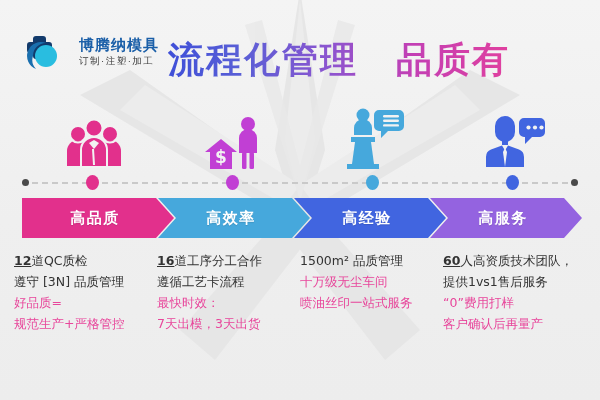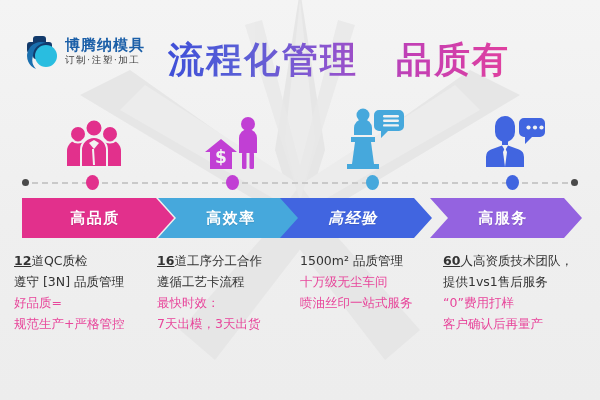--- a/index.html
+++ b/index.html
@@ -12,30 +12,30 @@
     position:relative;width:600px;height:400px;
     background:linear-gradient(180deg,#f4f4f4 0%,#efefef 55%,#ededed 100%);
     overflow:hidden;
   }
 
   
   .wm{position:absolute;left:0;top:0;width:600px;height:400px;pointer-events:none;}
 
   
   .header{position:absolute;left:0;top:0;width:600px;height:96px;}
-  .logo-wrap{position:absolute;left:26px;top:34px;display:flex;align-items:center;gap:5px;}
+  .logo-wrap{position:absolute;left:26px;top:34px;display:flex;align-items:center;gap:19px;}
   .logo-mark{width:34px;height:36px;position:relative;flex:0 0 auto;}
   .logo-text{display:flex;flex-direction:column;line-height:1;}
   .logo-name{
     font-size:15px;font-weight:bold;color:#1b5fa8;letter-spacing:1px;
     font-family:"DejaVu Sans","Liberation Sans",sans-serif;
   }
   .logo-sub{
     font-size:9.5px;color:#3a3a3a;letter-spacing:1.5px;margin-top:3px;
-    font-family:Liberation Serif, serif;
+    font-family:Liberation Sans, sans-serif;
   }
   .title{
     position:absolute;left:168px;top:36px;width:340px;
     font-size:36px;font-weight:bold;letter-spacing:2px;white-space:nowrap;
     font-family:"DejaVu Sans","Liberation Sans",sans-serif;
     background:linear-gradient(90deg,#3f4fd8 0%,#5a5fd6 22%,#8d54cf 48%,#c33fb4 72%,#e0409f 100%);
     -webkit-background-clip:text;background-clip:text;
     -webkit-text-fill-color:transparent;color:#8a4fc8;
   }
 
@@ -213,21 +213,21 @@
       <span class="chev-label">高品质</span>
     </div>
 
     <div class="chev" style="left:136px;width:152px;">
       <svg width="152" height="40" viewBox="0 0 152 40" preserveAspectRatio="none">
         <path d="M0 0 H134 L152 20 L134 40 H0 L18 20 Z" fill="#46a8dc"></path>
       </svg>
       <span class="chev-label">高效率</span>
     </div>
 
-    <div class="chev" style="left:258px;width:152px;font-style:italic;">
+    <div class="chev" style="left:272px;width:152px;">
       <svg width="152" height="40" viewBox="0 0 152 40" preserveAspectRatio="none">
         <path d="M0 0 H134 L152 20 L134 40 H0 L18 20 Z" fill="#4165e0"></path>
       </svg>
       <span class="chev-label">高经验</span>
     </div>
 
     <div class="chev" style="left:408px;width:152px;">
       <svg width="152" height="40" viewBox="0 0 152 40" preserveAspectRatio="none">
         <path d="M0 0 H134 L152 20 L134 40 H0 L18 20 Z" fill="#9463e0"></path>
       </svg>

